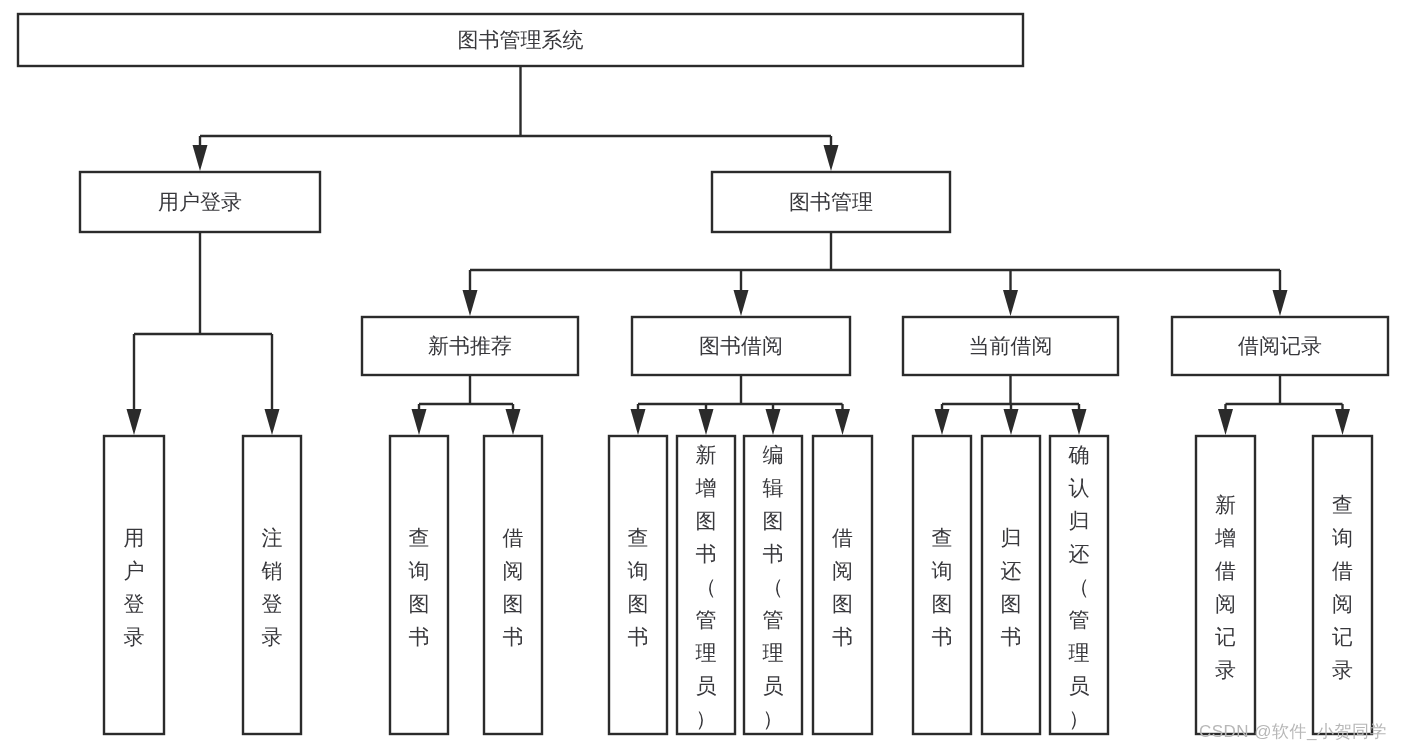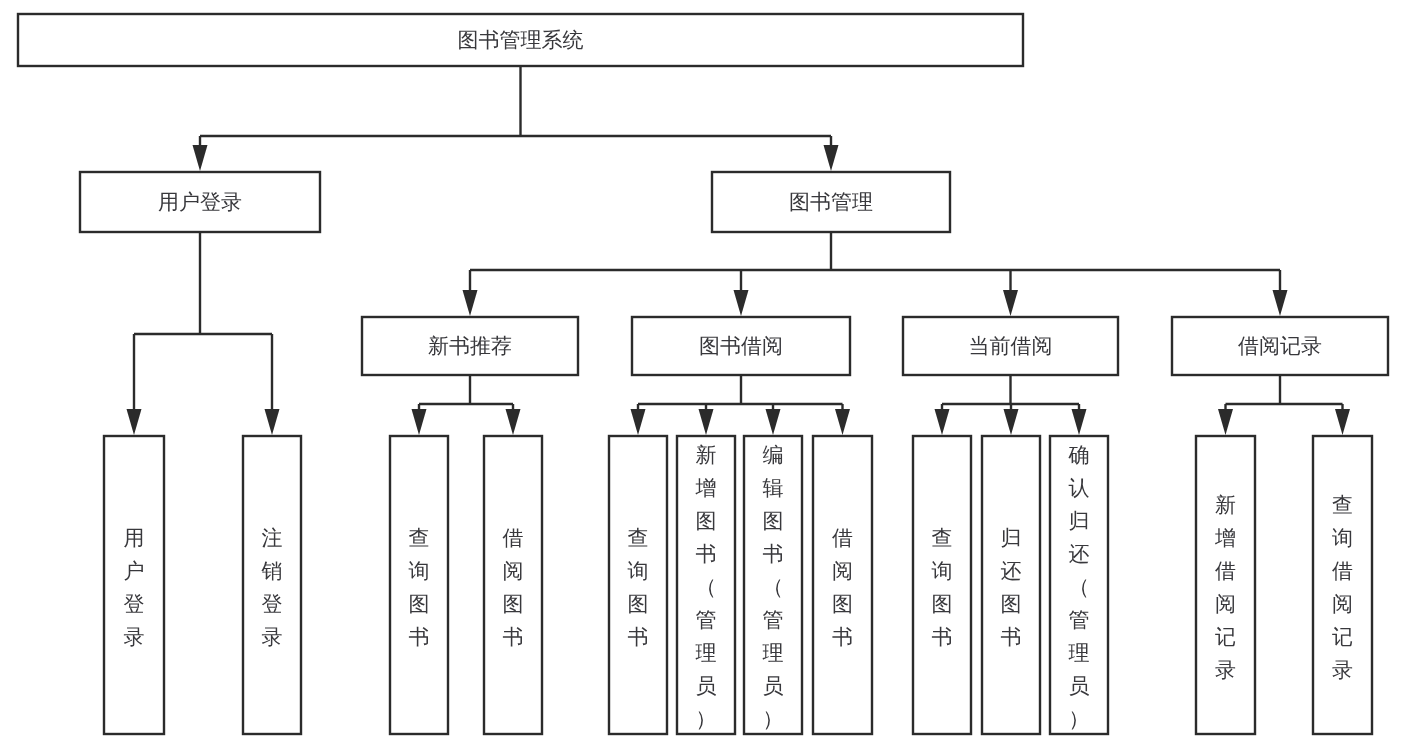--- a/index.html
+++ b/index.html
@@ -216,13 +216,14 @@
         <g>
           <rect class="node-box" x="1196" y="436" width="59" height="298"></rect>
           <text class="node-label-v" x="1225.5" y="511.74"><tspan x="1225.5" dy="0">新</tspan><tspan x="1225.5" dy="33">增</tspan><tspan x="1225.5" dy="33">借</tspan><tspan x="1225.5" dy="33">阅</tspan><tspan x="1225.5" dy="33">记</tspan><tspan x="1225.5" dy="33">录</tspan></text>
         </g>
         <g>
           <rect class="node-box" x="1313" y="436" width="59" height="298"></rect>
           <text class="node-label-v" x="1342.5" y="511.74"><tspan x="1342.5" dy="0">查</tspan><tspan x="1342.5" dy="33">询</tspan><tspan x="1342.5" dy="33">借</tspan><tspan x="1342.5" dy="33">阅</tspan><tspan x="1342.5" dy="33">记</tspan><tspan x="1342.5" dy="33">录</tspan></text>
         </g>
       </g>
   </svg>
+  <div class="watermark">CSDN @软件_小贺同学</div>
 </div>
 
 </body></html>

